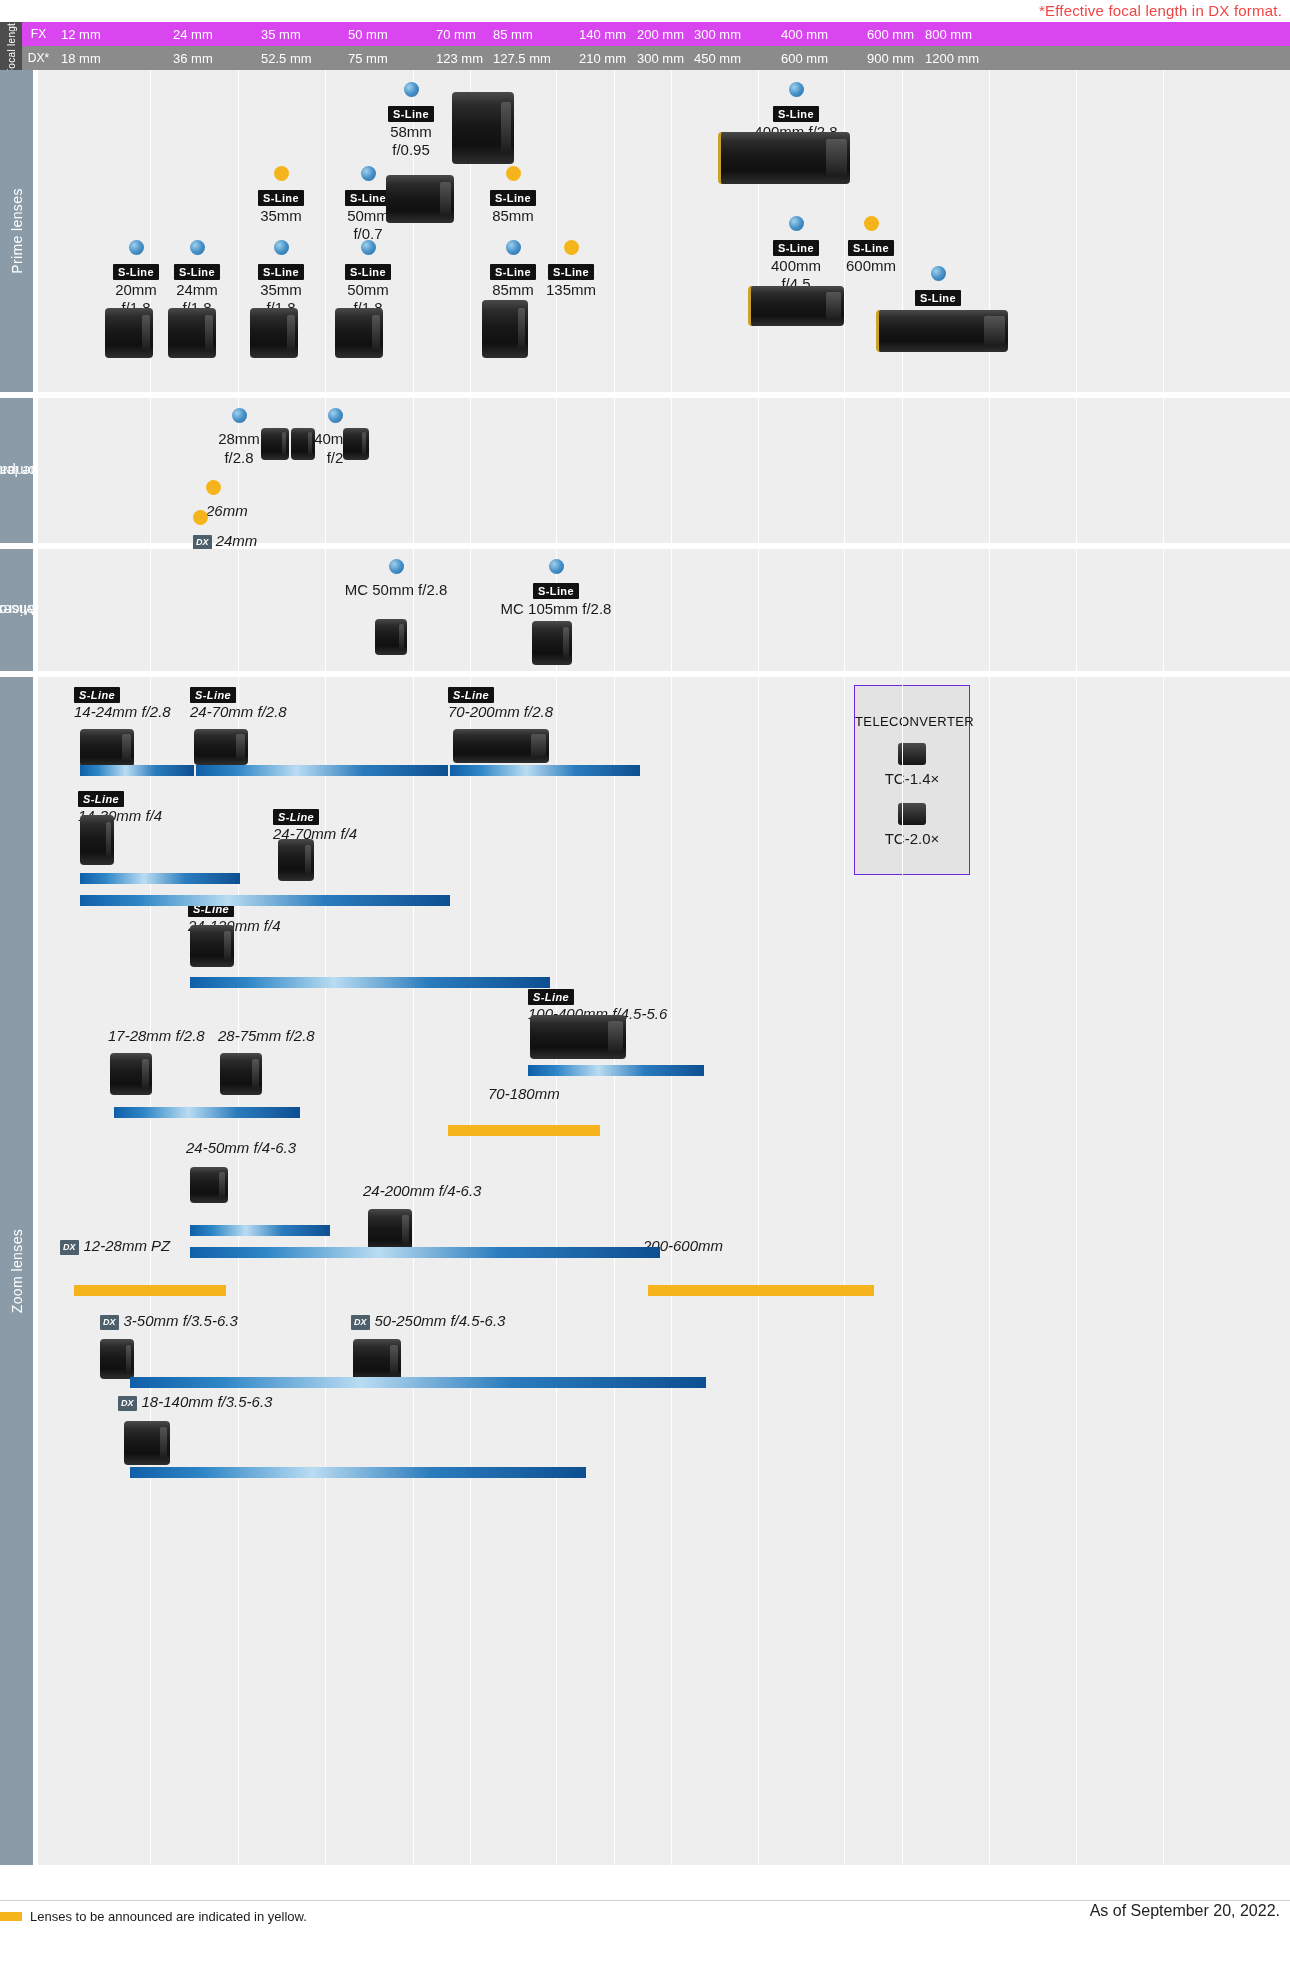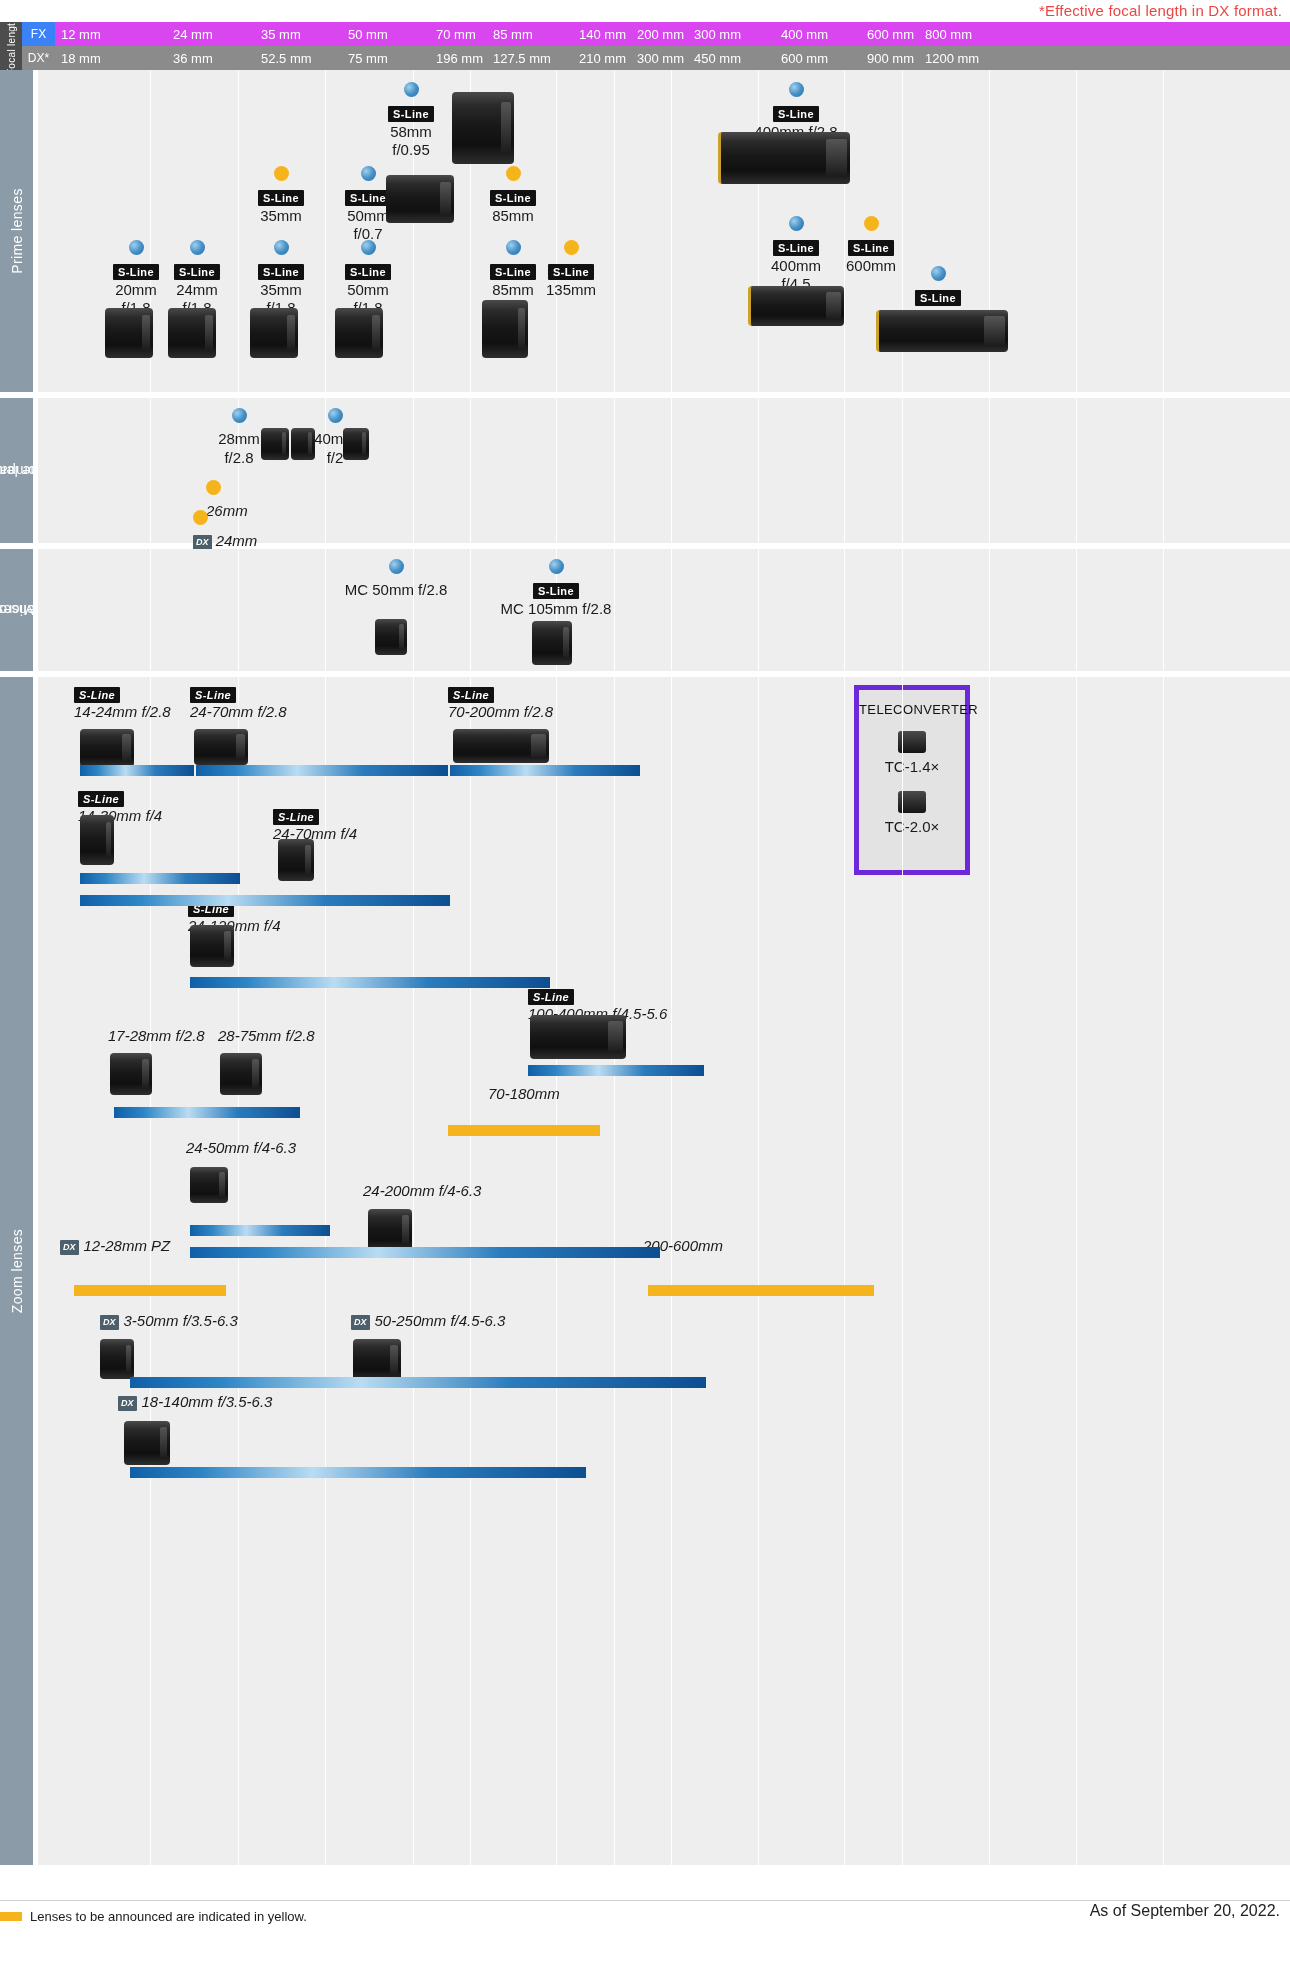--- a/index.html
+++ b/index.html
@@ -45,21 +45,21 @@
     letter-spacing: .3px;
   }
   .row-badge {
     position: absolute;
     left: 22px;
     width: 33px; height: 24px;
     color: #fff;
     font-size: 12px;
     display: flex; align-items: center; justify-content: center;
   }
-  .row-badge.fx { top: 0; background: #3b82f6; }
+  .row-badge.fx { top: 0; background: #d946ef; }
   .row-badge.dx { top: 24px; background: #8b8b8b; }
   .scale-row {
     position: absolute;
     left: 55px;
     width: 1235px; height: 24px;
   }
   .scale-row.fx { top: 0; background: #d946ef; }
   .scale-row.dx { top: 24px; background: #8b8b8b; }
   .tick {
     position: absolute;
@@ -181,23 +181,23 @@
   }
   .bar.blue {
     background: linear-gradient(90deg,#0f5fa8 0%,#2e86c6 16%,#b9dcf2 40%,#2b7cbd 66%,#0d4f91 100%);
   }
   .bar.yellow { background: #f5b41c; }
 
   
   .tc-box {
     position: absolute;
     background: #e3e3e3;
-    border: 5px solid #6d28d9;
+    border: 1px solid #6d28d9;
     text-align: center;
-    padding-top: 12px;
+    padding-top: 28px;
   }
   .tc-title {
     font-size: 13px;
     letter-spacing: .4px;
     color: #111;
     margin-bottom: 14px;
   }
   .tc-item { font-size: 15px; margin-bottom: 6px; }
   .tc-img {
     width: 28px; height: 22px;
@@ -238,21 +238,21 @@
       <div class="tick" style="left: 633px;">300 mm</div>
       <div class="tick" style="left: 720px;">400 mm</div>
       <div class="tick" style="left: 806px;">600 mm</div>
       <div class="tick" style="left: 864px;">800 mm</div>
     </div>
   <div class="scale-row dx" id="dx-row">
       <div class="tick" style="left: 0px;">18 mm</div>
       <div class="tick" style="left: 112px;">36 mm</div>
       <div class="tick" style="left: 200px;">52.5 mm</div>
       <div class="tick" style="left: 287px;">75 mm</div>
-      <div class="tick" style="left: 375px;">196 mm</div>
+      <div class="tick" style="left: 375px;">123 mm</div>
       <div class="tick" style="left: 432px;">127.5 mm</div>
       <div class="tick" style="left: 518px;">210 mm</div>
       <div class="tick" style="left: 576px;">300 mm</div>
       <div class="tick" style="left: 633px;">450 mm</div>
       <div class="tick" style="left: 720px;">600 mm</div>
       <div class="tick" style="left: 806px;">900 mm</div>
       <div class="tick" style="left: 864px;">1200 mm</div>
     </div>
 </div>
 

